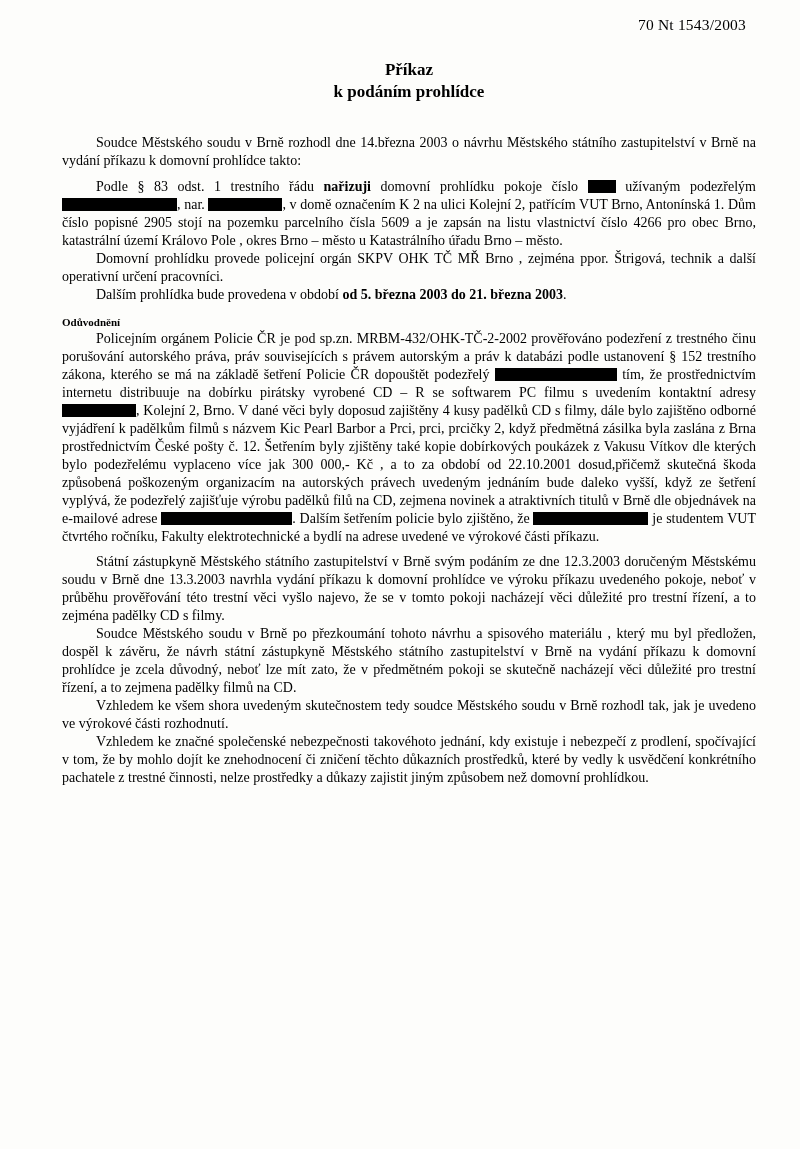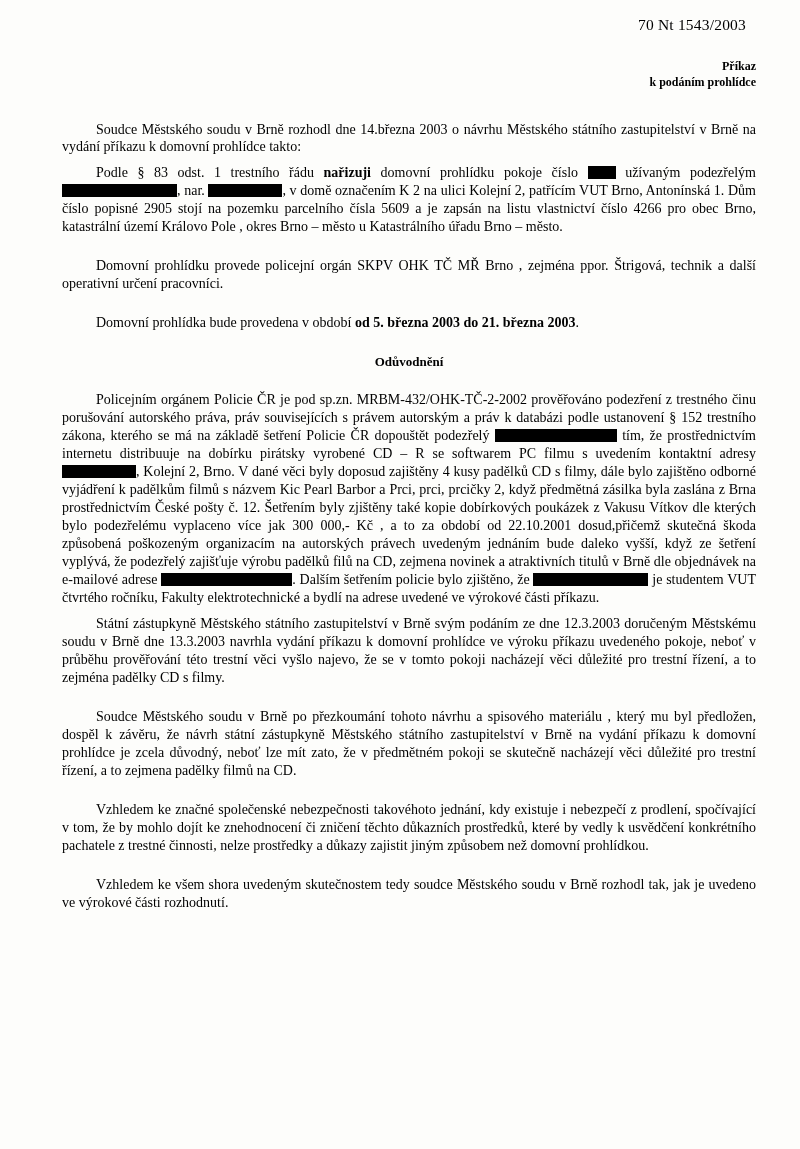--- a/index.html
+++ b/index.html
@@ -23,45 +23,44 @@
     overflow: hidden;
   }
   .case-number {
     text-align: right;
     font-size: 15.5px;
     letter-spacing: 0.2px;
     margin: 4px 10px 0 0;
     line-height: 1.2;
   }
   .doc-title {
-    text-align: right;
+    text-align: center;
     font-weight: bold;
-    font-size: 12px;
+    font-size: 17px;
     line-height: 1.33;
     margin-top: 24px;
   }
   .doc-title div { white-space: nowrap; }
   .section-heading {
-    text-align: center;
     font-weight: bold;
-    font-size: 13px;
-    margin-top: 22px;
+    font-size: 11px;
+    margin-top: 12px;
     margin-bottom: 2px;
   }
   p.para {
     font-size: 14px;
     line-height: 1.285;
     text-align: justify;
     text-justify: inter-word;
     text-indent: 34px;
     margin: 0;
     padding: 0;
     hyphens: none;
   }
-  p.gap-md  { margin-top: 21px; }
+  p.gap-md  { }
   p.gap-lg  { margin-top: 8px; }
   p.gap-xl  { margin-top: 30px; }
   .b { font-weight: bold; }
   .redact {
     display: inline-block;
     background: #000000;
     vertical-align: -2px;
     height: 13px;
     border-radius: 0;
   }
@@ -82,27 +81,27 @@
     <div>Příkaz</div>
     <div>k podáním prohlídce</div>
   </div>
 
   <p class="para gap-xl"><span>Soudce Městského soudu v Brně rozhodl dne 14.března 2003 o návrhu Městského státního zastupitelství v Brně na vydání příkazu k domovní prohlídce takto:</span></p>
 
   <p class="para gap-lg"><span>Podle § 83 odst. 1 trestního řádu </span><span class="b">nařizuji</span><span> domovní prohlídku pokoje číslo </span><span class="redact r-xs"></span><span> užívaným podezřelým </span><span class="redact r-md"></span><span>, nar. </span><span class="redact r-sm"></span><span>, v domě označením K 2 na ulici Kolejní 2, patřícím VUT Brno, Antonínská 1. Dům číslo popisné 2905 stojí na pozemku parcelního čísla 5609 a je zapsán na listu vlastnictví číslo 4266 pro obec Brno, katastrální území Královo Pole , okres Brno – město u Katastrálního úřadu Brno – město.</span></p>
 
   <p class="para gap-md"><span>Domovní prohlídku provede policejní orgán SKPV OHK TČ MŘ Brno , zejména ppor. Štrigová, technik a další operativní určení pracovníci.</span></p>
 
-  <p class="para gap-md"><span>Domovní prohlídka bude provedena v období </span><span class="b">od 5. března 2003 do 21. března 2003</span><span>.</span></p>
+  <p class="para gap-md"><span>Dalším prohlídka bude provedena v období </span><span class="b">od 5. března 2003 do 21. března 2003</span><span>.</span></p>
 
   <div class="section-heading">Odůvodnění</div>
 
   <p class="para gap-md"><span>Policejním orgánem Policie ČR je pod sp.zn. MRBM-432/OHK-TČ-2-2002 prověřováno podezření z trestného činu porušování autorského práva, práv souvisejících s právem autorským a práv k databázi podle ustanovení § 152 trestního zákona, kterého se má na základě šetření Policie ČR dopouštět podezřelý </span><span class="redact r-lg"></span><span> tím, že prostřednictvím internetu distribuuje na dobírku pirátsky vyrobené CD – R se softwarem PC filmu s uvedením kontaktní adresy </span><span class="redact r-sm"></span><span>, Kolejní 2, Brno. V dané věci byly doposud zajištěny 4 kusy padělků CD s filmy, dále bylo zajištěno odborné vyjádření k padělkům filmů s názvem Kic Pearl Barbor a Prci, prci, prcičky 2, když předmětná zásilka byla zaslána z Brna prostřednictvím České pošty č. 12. Šetřením byly zjištěny také kopie dobírkových poukázek z Vakusu Vítkov dle kterých bylo podezřelému vyplaceno více jak 300 000,- Kč , a to za období od 22.10.2001 dosud,přičemž skutečná škoda způsobená poškozeným organizacím na autorských právech uvedeným jednáním bude daleko vyšší, když ze šetření vyplývá,  že podezřelý zajišťuje výrobu padělků filů na CD, zejmena novinek a atraktivních titulů v Brně dle objednávek na e-mailové adrese </span><span class="redact r-xl"></span><span>. Dalším šetřením policie bylo zjištěno, že </span><span class="redact r-md"></span><span> je studentem VUT čtvrtého ročníku, Fakulty elektrotechnické a bydlí na adrese uvedené ve výrokové části příkazu.</span></p>
 
   <p class="para gap-lg"><span>Státní zástupkyně Městského státního zastupitelství v Brně svým podáním ze dne 12.3.2003 doručeným Městskému soudu v Brně dne 13.3.2003 navrhla vydání příkazu k domovní prohlídce ve výroku příkazu uvedeného pokoje, neboť v průběhu prověřování této trestní věci vyšlo najevo, že se v tomto pokoji nacházejí věci důležité pro trestní řízení, a to zejména padělky CD s filmy.</span></p>
 
   <p class="para gap-md"><span>Soudce Městského soudu v Brně po přezkoumání tohoto návrhu a spisového materiálu , který mu byl předložen, dospěl k závěru, že návrh státní zástupkyně Městského státního zastupitelství v Brně na vydání příkazu k domovní prohlídce je zcela důvodný, neboť lze mít zato, že v předmětném pokoji se skutečně nacházejí věci důležité pro trestní řízení, a to zejmena padělky filmů na CD.</span></p>
 
+  <p class="para gap-md"><span>Vzhledem ke všem shora uvedeným skutečnostem tedy soudce Městského soudu v Brně rozhodl tak, jak je uvedeno ve výrokové části rozhodnutí.</span></p>
+
   <p class="para gap-md"><span>Vzhledem ke značné společenské nebezpečnosti takovéhoto jednání, kdy existuje i nebezpečí z prodlení, spočívající v tom, že by mohlo dojít ke znehodnocení či zničení těchto důkazních prostředků, které by vedly k usvědčení konkrétního pachatele z trestné činnosti, nelze prostředky a důkazy zajistit jiným způsobem než domovní prohlídkou.</span></p>
-
-  <p class="para gap-md"><span>Vzhledem ke všem shora uvedeným skutečnostem tedy soudce Městského soudu v Brně rozhodl tak, jak je uvedeno ve výrokové části rozhodnutí.</span></p>
 
 </div>
 
 </body></html>

